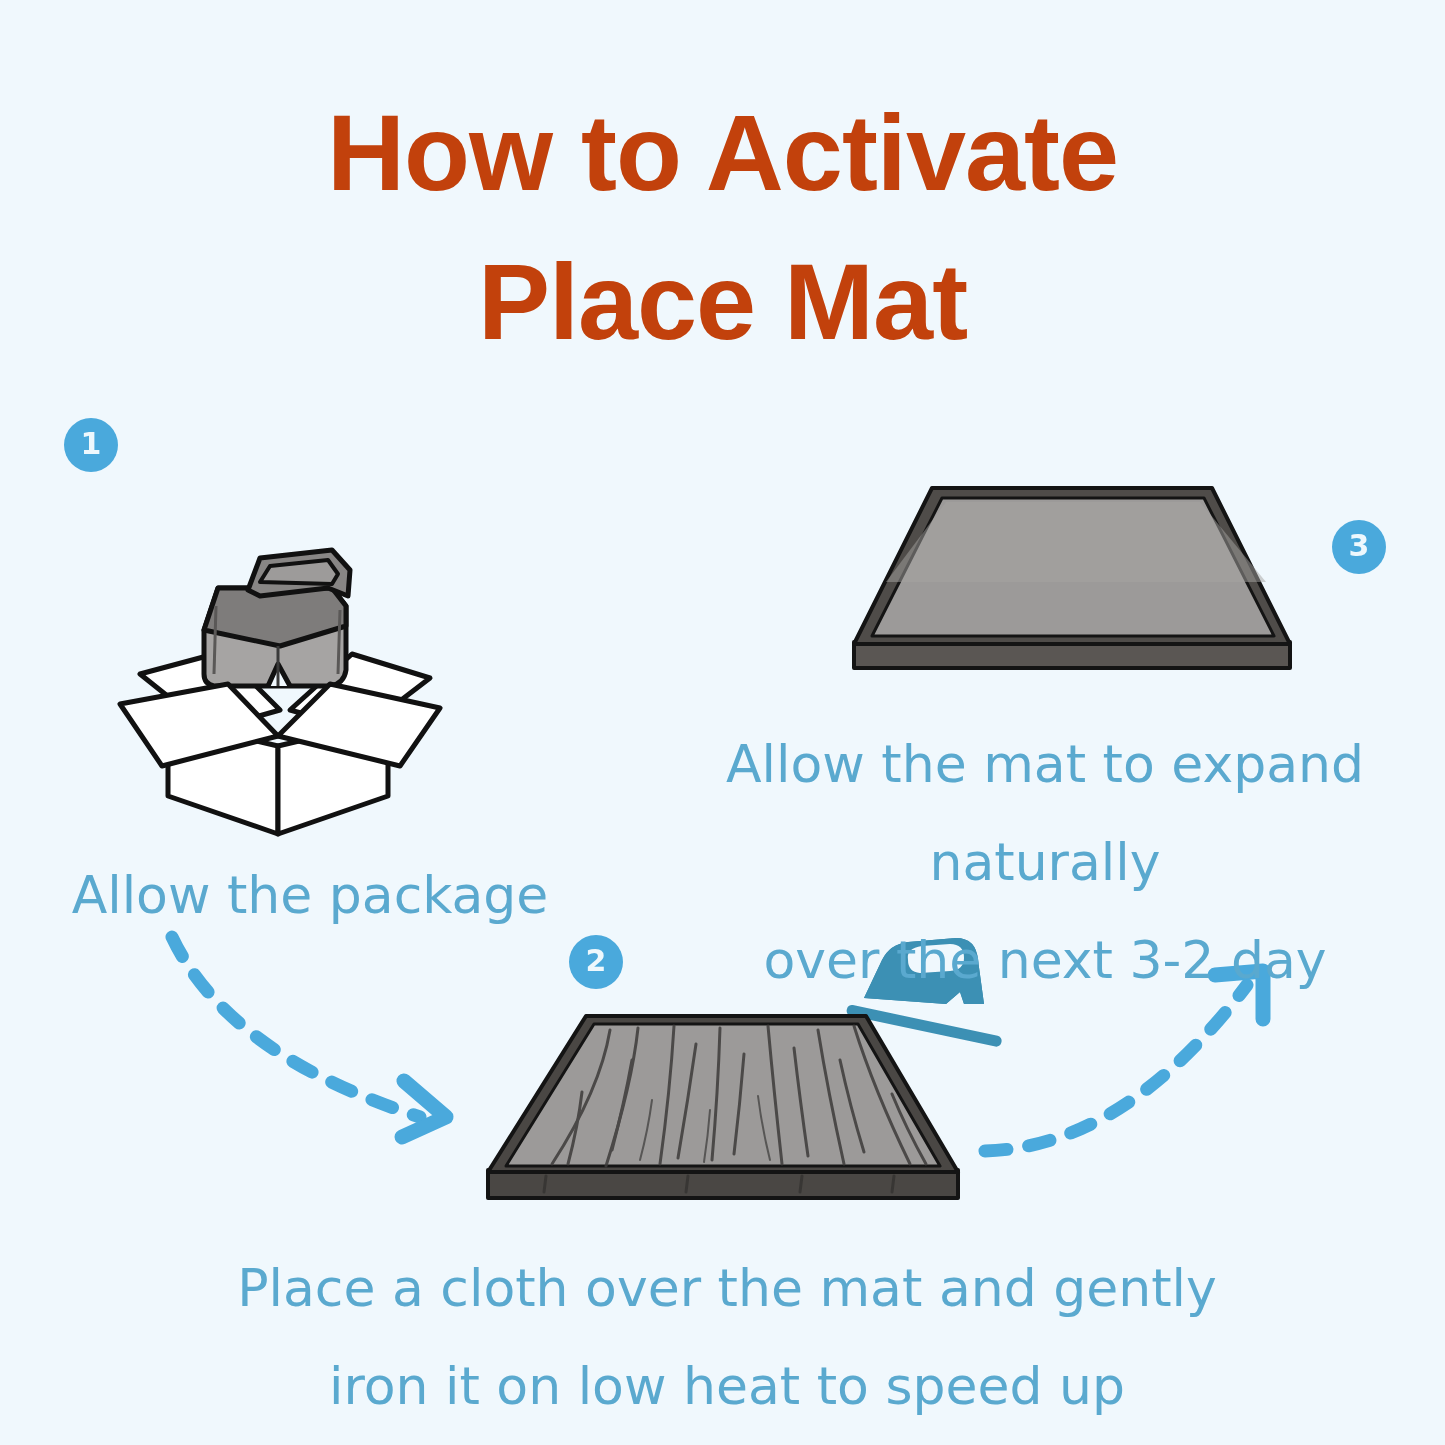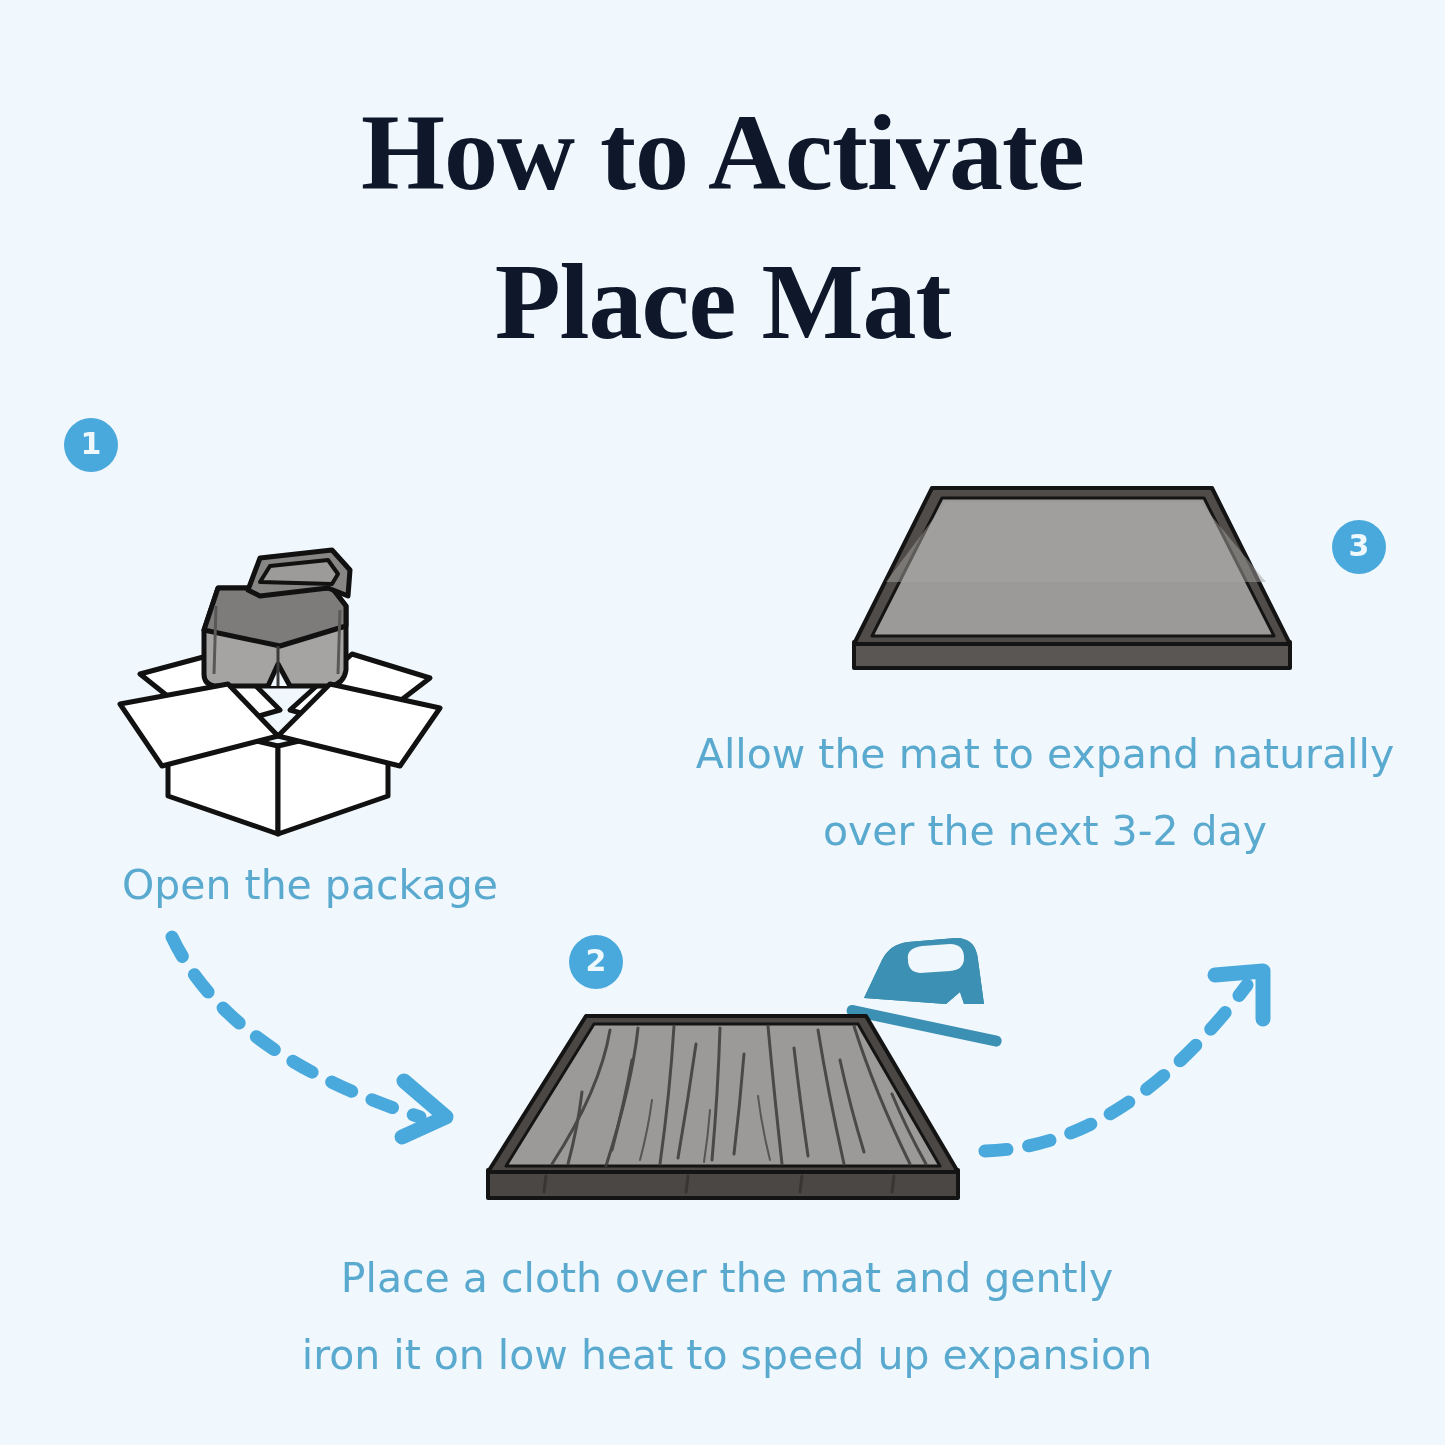--- a/index.html
+++ b/index.html
@@ -21,26 +21,26 @@
     background: #f0f8fd;
   }
 
   
   .title {
     position: absolute;
     left: 0;
     top: 78px;
     width: 1445px;
     text-align: center;
-    color: #0f172a;
+    color: #c2410c;
     font-weight: 700;
     font-size: 108px;
     line-height: 1.38;
     letter-spacing: -1px;
-    font-family: Liberation Serif, serif;
+    font-family: Liberation Sans, sans-serif;
     user-select: none;
   }
   .title .line {
     display: block;
   }
 
   
   .badge {
     position: absolute;
     width: 54px;
@@ -59,21 +59,21 @@
     padding-bottom: 2px;
   }
   #badge-1 { left: 64px;   top: 418px; }
   #badge-2 { left: 569px;  top: 935px; }
   #badge-3 { left: 1332px; top: 520px; }
 
   
   .caption {
     position: absolute;
     color: #5aa9cf;
-    font-size: 41px;
+    font-size: 52px;
     line-height: 1.82;
     text-align: center;
     font-family: "DejaVu Sans", sans-serif;
     font-weight: 400;
     user-select: none;
   }
   #caption-1 {
     left: 30px;
     top: 848px;
     width: 560px;
@@ -142,21 +142,21 @@
 
       <polygon points="68,242 178,268 178,356 68,318" fill="#ffffff" stroke="#111111" stroke-width="5" stroke-linejoin="round"></polygon>
       <polygon points="288,242 178,268 178,356 288,318" fill="#ffffff" stroke="#111111" stroke-width="5" stroke-linejoin="round"></polygon>
 
       <polygon points="20,226 128,206 178,258 62,288" fill="#ffffff" stroke="#111111" stroke-width="5" stroke-linejoin="round"></polygon>
       <polygon points="340,230 230,206 178,258 300,288" fill="#ffffff" stroke="#111111" stroke-width="5" stroke-linejoin="round"></polygon>
     </svg>
   </div>
 
   <div class="caption" id="caption-1">
-    <span class="ln">Open the package</span>
+    <span class="ln">Allow the package</span>
   </div>
 
   <div class="art" id="arrow-left">
     <svg width="340" height="225" viewBox="0 0 340 225">
       <path d="M14,12 Q70,130 262,192" fill="none" stroke="#4aa9dc" stroke-width="13" stroke-linecap="round" stroke-dasharray="22 22"></path>
       <path d="M246,156 L288,192 L244,212" fill="none" stroke="#4aa9dc" stroke-width="15" stroke-linecap="round" stroke-linejoin="round"></path>
     </svg>
   </div>
 
   <div class="badge" id="badge-2">2</div>

